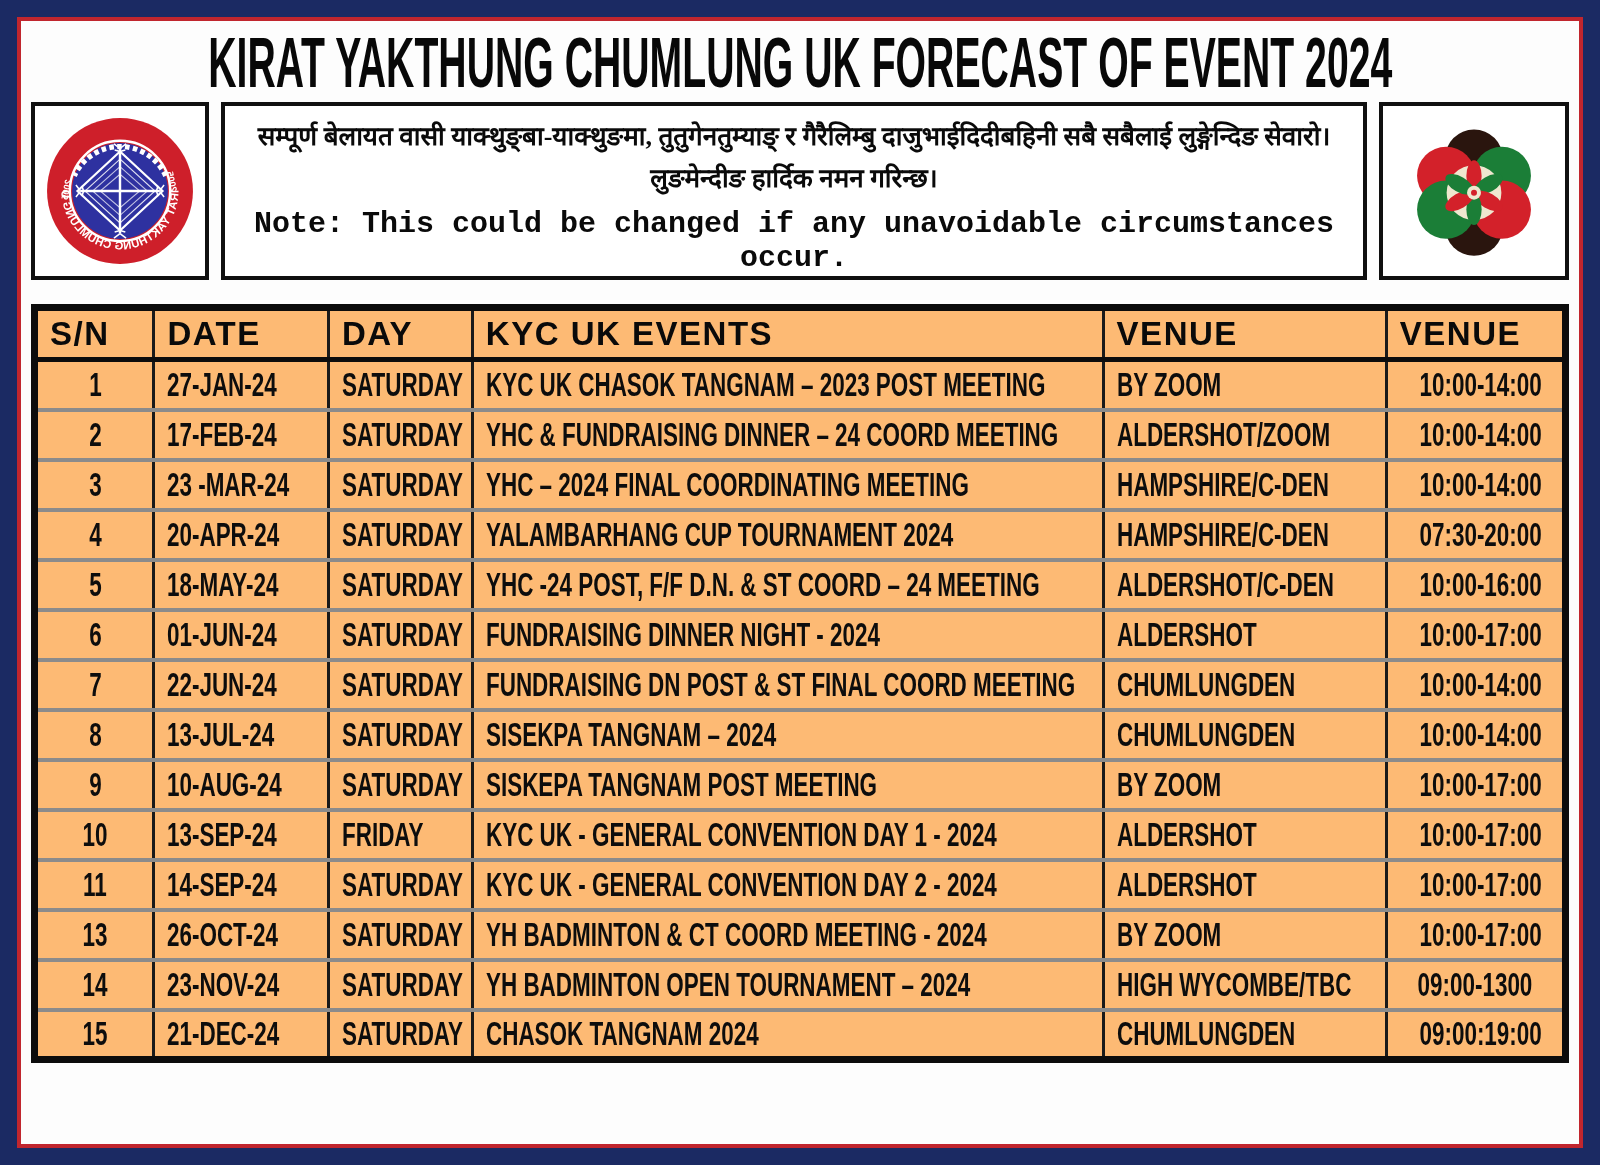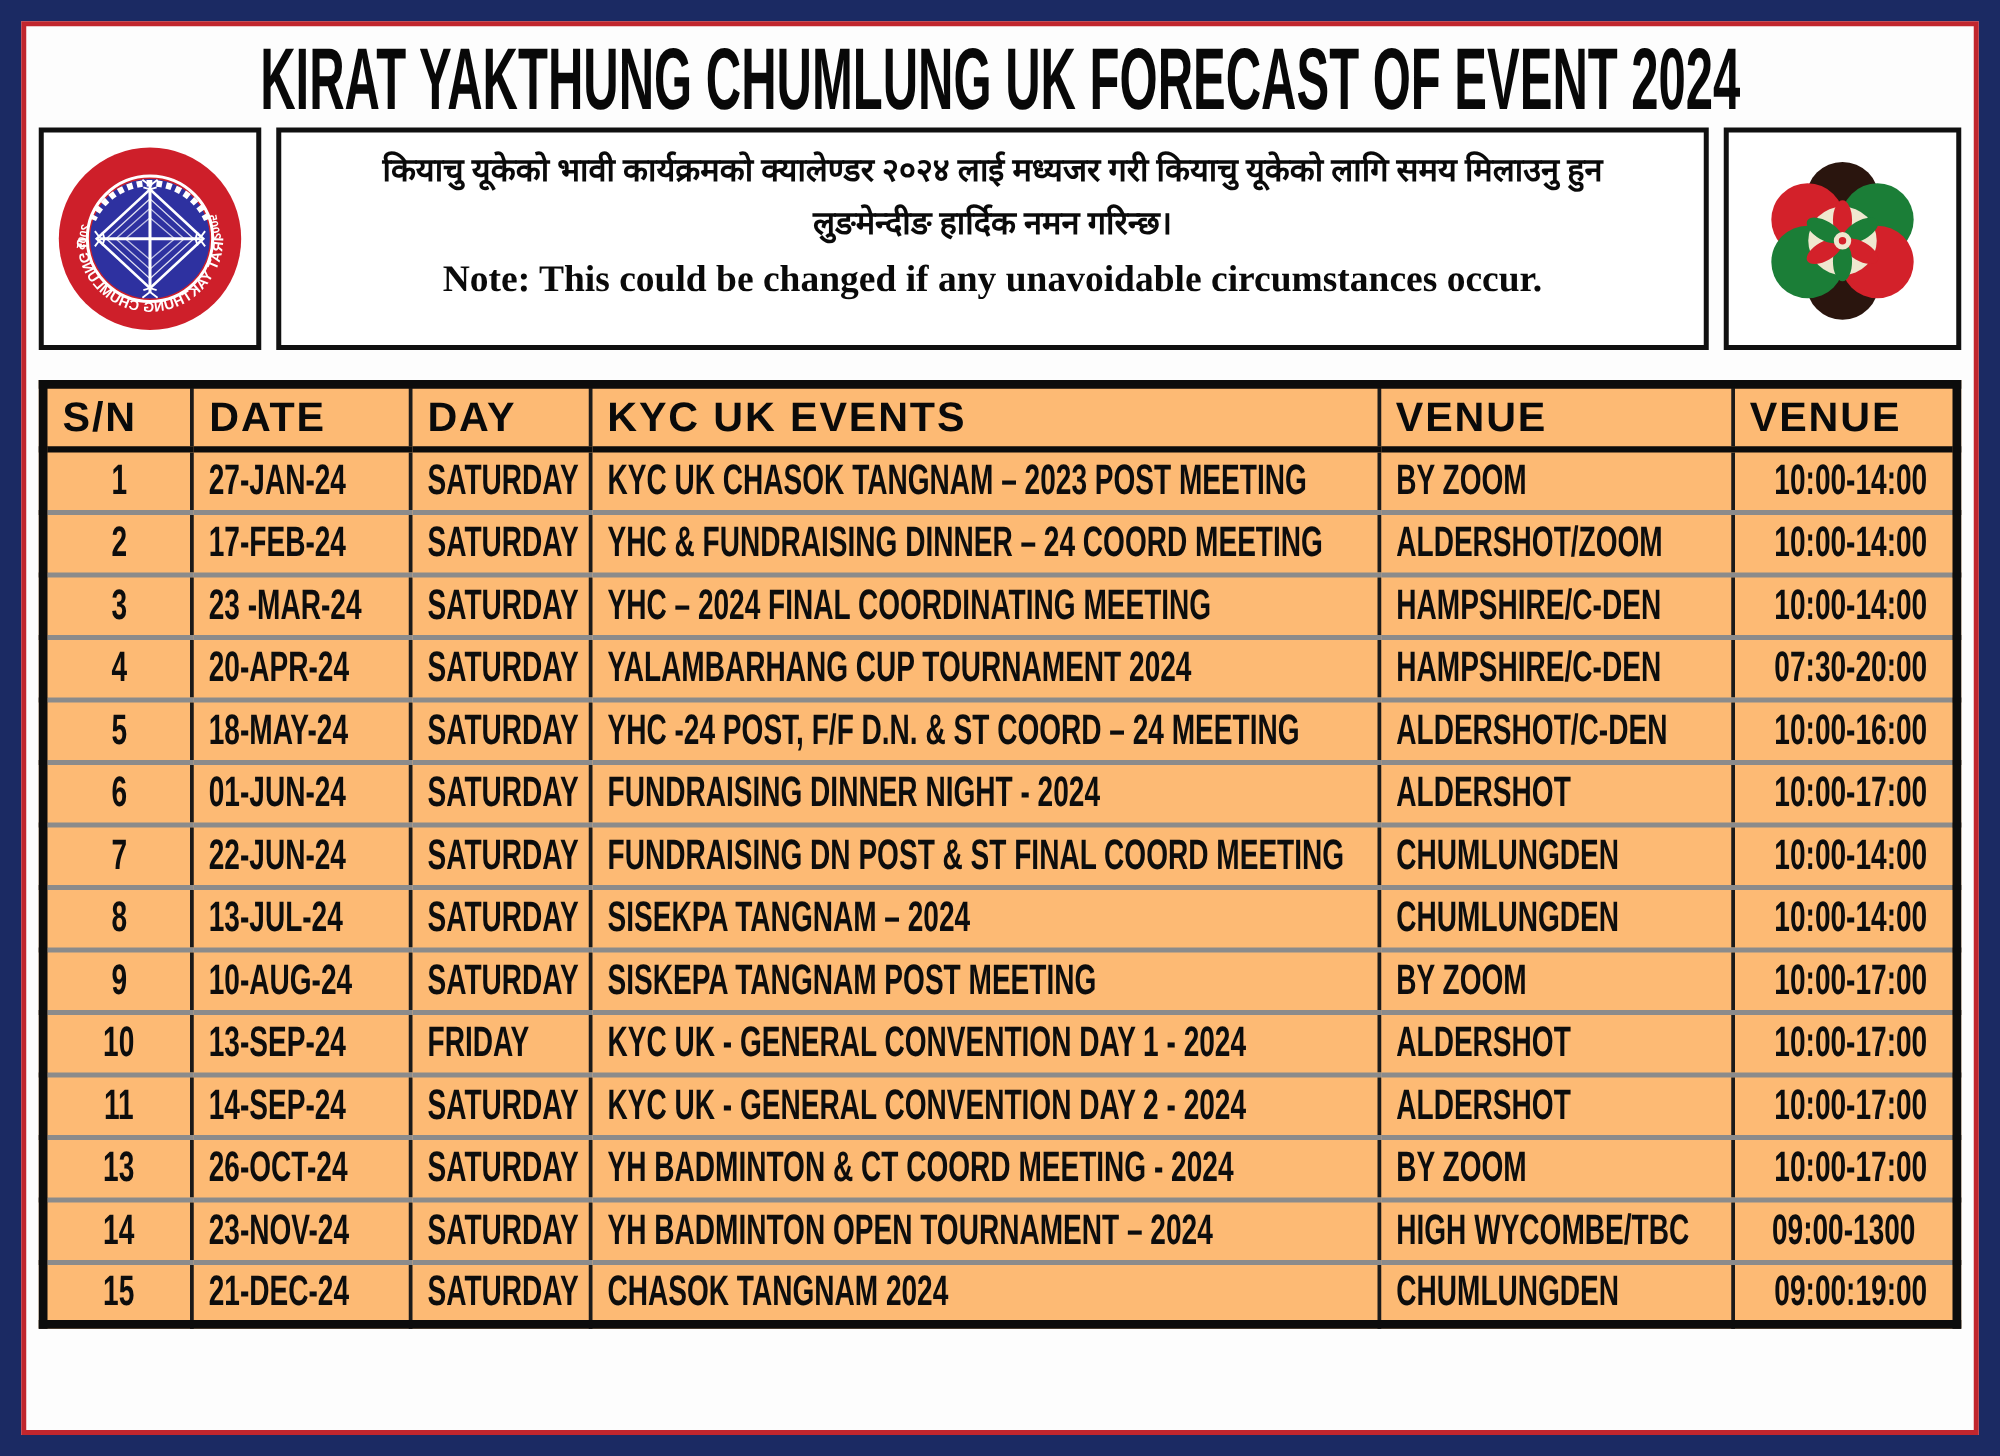--- a/index.html
+++ b/index.html
@@ -24,21 +24,21 @@
   .header-row{display:flex;gap:12px;height:178px;margin-top:3px;}
   .hbox{box-sizing:border-box;border:4px solid #101010;background:#fff;}
   .logo-cell{width:178px;display:flex;align-items:center;justify-content:center;}
   .logo-cell.right{width:190px;}
   .text-cell{flex:1;text-align:center;padding:10px 18px 0 18px;overflow:hidden;}
   .nepali{
     font-family:"Liberation Serif",serif;font-weight:bold;color:#0a0a0a;
     font-size:26px;line-height:1.6;
   }
   .note-line{
-    font-family:Liberation Serif, serif;font-weight:bold;color:#0a0a0a;
+    font-family:Liberation Mono, monospace;font-weight:bold;color:#0a0a0a;
     font-size:30px;margin-top:8px;
   }
   .seal-svg{transform:scaleX(-1);} 
   
   .table-wrap{margin-top:24px;}
   table.events{
     width:100%;border-collapse:collapse;table-layout:fixed;
     border:7px solid #0c0c0c;background:#fdba74;
   }
   th{
@@ -99,21 +99,21 @@
             </defs>
           <text font-size="7.4" font-weight="bold" fill="#ffffff" font-family="Liberation Sans, sans-serif" letter-spacing="0.4">
             <textPath href="#ringPathBottom" startOffset="50%" text-anchor="middle">KIRAT YAKTHUNG CHUMLUNG UK</textPath>
           </text>
           <text x="11" y="52" font-size="6" font-weight="bold" fill="#ffffff" font-family="Liberation Sans, sans-serif" transform="rotate(-78 13 48)">2005</text>
           <text x="81" y="52" font-size="6" font-weight="bold" fill="#ffffff" font-family="Liberation Sans, sans-serif" transform="rotate(78 87 48)">2005</text>
         </svg>
       </div>
 
       <div class="hbox text-cell">
-        <div class="nepali">कियाचु यूकेको भावी कार्यक्रमको क्यालेण्डर २०२४ लाई मध्यजर गरी कियाचु यूकेको लागि समय मिलाउनु हुन</div>
+        <div class="nepali">सम्पूर्ण बेलायत वासी याक्थुङ्बा-याक्थुङमा, तुतुगेनतुम्याङ् र गैरैलिम्बु दाजुभाईदिदीबहिनी सबै सबैलाई लुङ्गेन्दिङ सेवारो।</div>
         <div class="nepali">लुङमेन्दीङ हार्दिक नमन गरिन्छ।</div>
         <div class="note-line">Note: This could be changed if any unavoidable circumstances occur.</div>
       </div>
 
       <div class="hbox logo-cell right">
         <svg width="166" height="166" viewBox="0 0 100 100">
 
           <circle cx="50" cy="30.5" r="17.5" fill="#2a150e"></circle>
           <circle cx="50" cy="71.5" r="17.5" fill="#2a150e"></circle>
           <circle cx="33.2" cy="40.8" r="17.5" fill="#d3212a"></circle>

